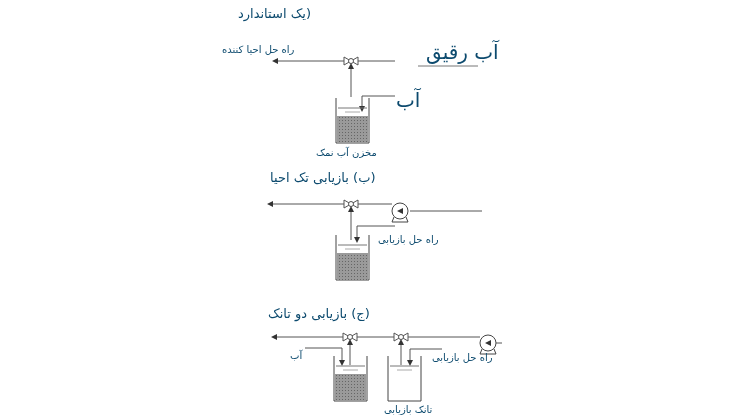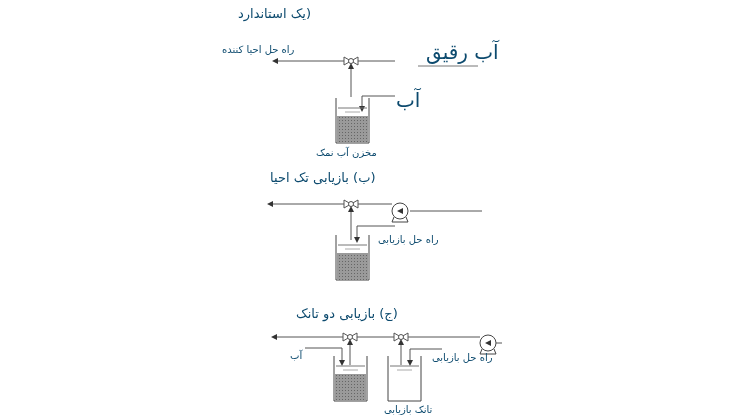--- a/index.html
+++ b/index.html
@@ -100,16 +100,16 @@
 
 <div class="lbl md" style="left:238px;top:6px;">(یک استاندارد</div>
 <div class="lbl sm" style="left:222px;top:44px;">راه حل احیا کننده</div>
 <div class="lbl lg" style="left:418px;top:40px;margin-left:8px;">آب رقیق</div>
 <div class="lbl lg" style="left:396px;top:88px;">آب</div>
 <div class="lbl sm" style="left:316px;top:147px;">مخزن آب نمک</div>
 
 <div class="lbl md" style="left:270px;top:170px;">(ب) بازیابی تک احیا</div>
 <div class="lbl sm" style="left:378px;top:234px;">راه حل بازیابی</div>
 
-<div class="lbl md" style="left:268px;top:306px;margin-left:28px;">(ج) بازیابی دو تانک</div>
+<div class="lbl md" style="left:268px;top:306px;">(ج) بازیابی دو تانک</div>
 <div class="lbl sm" style="left:290px;top:350px;">آب</div>
 <div class="lbl sm" style="left:432px;top:352px;">راه حل بازیابی</div>
 <div class="lbl sm" style="left:384px;top:404px;text-align:right;">تانک بازیابی</div>
 
 </body></html>

